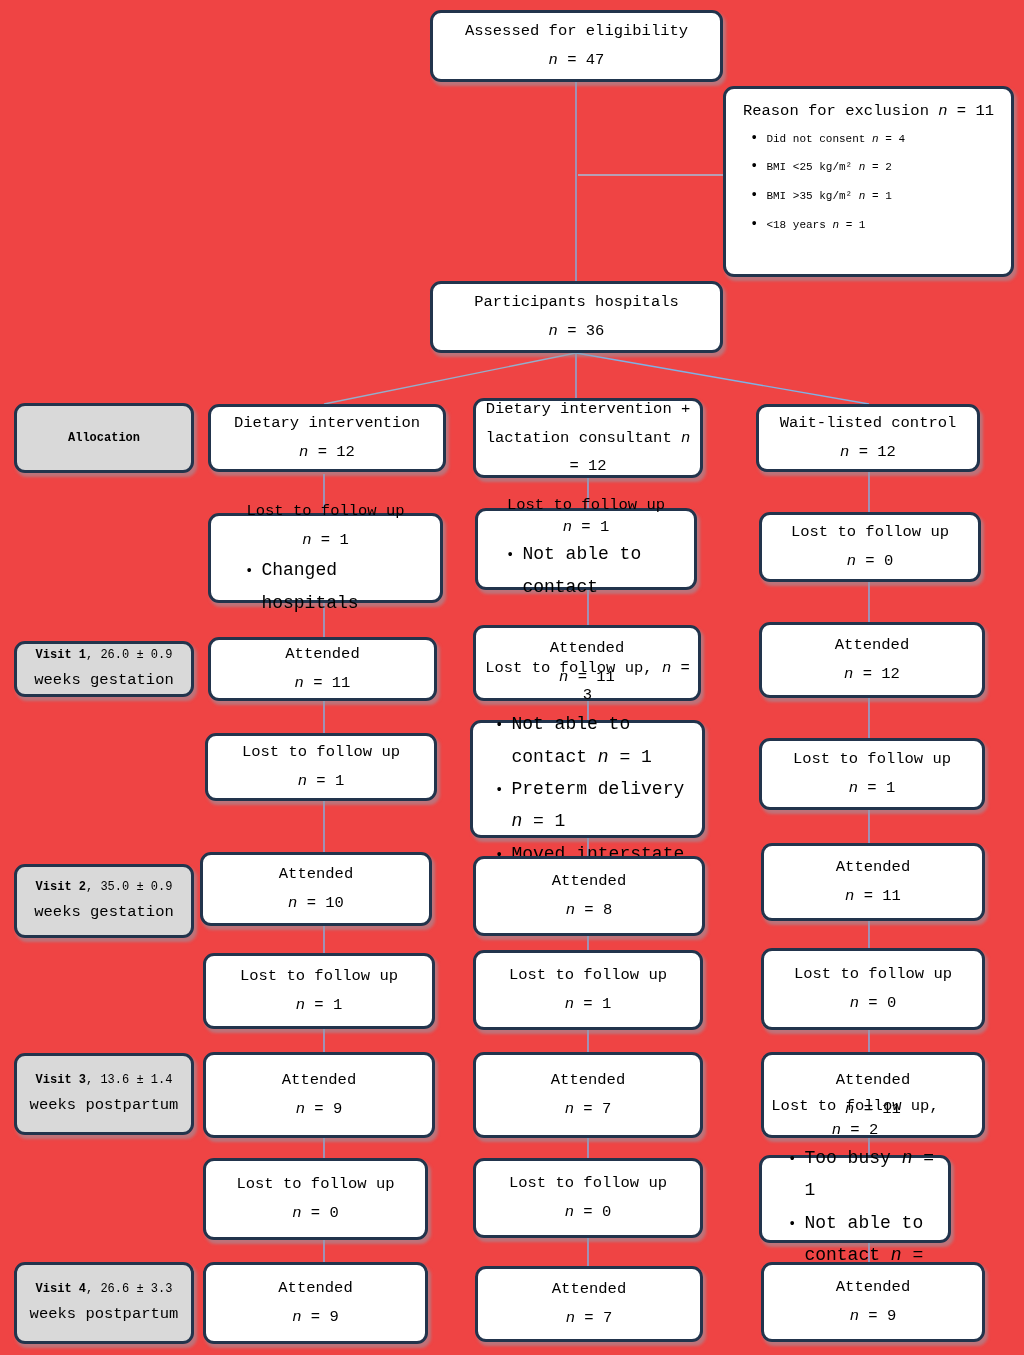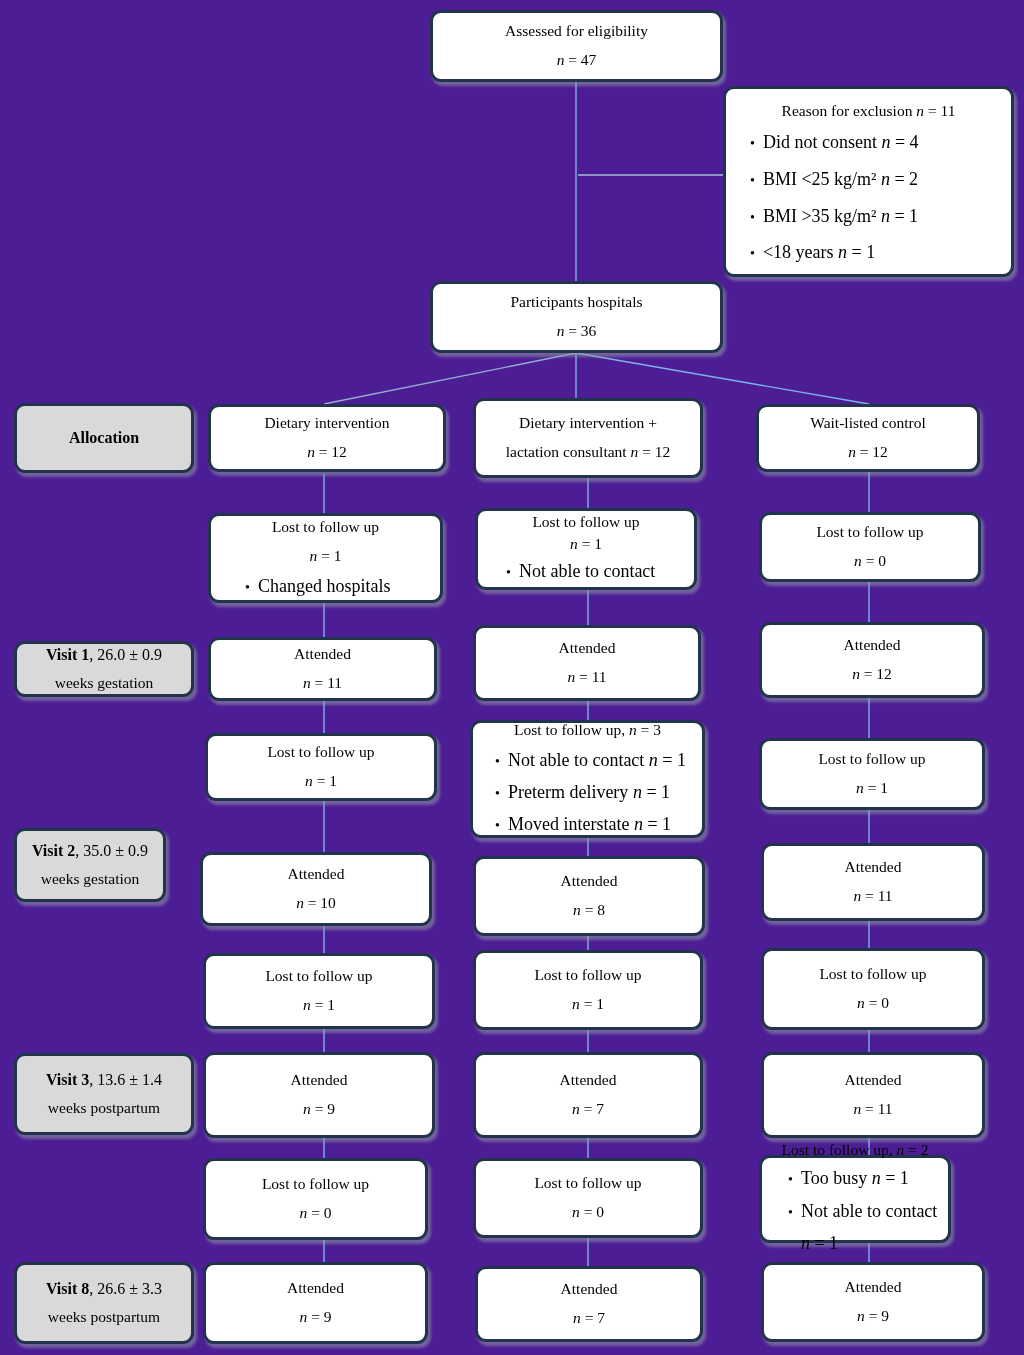--- a/index.html
+++ b/index.html
@@ -1,37 +1,37 @@
 <!DOCTYPE html>
 <html><head>
 <meta charset="utf-8">
 <style>
   * { margin:0; padding:0; box-sizing:border-box; }
   html,body { background:#ffffff; }
   #canvas {
-    position:relative; width:1024px; height:1355px; background:#4c1d95;
-    font-family:Liberation Serif, serif; color:#000;
+    position:relative; width:1024px; height:1355px; background:#ef4444;
+    font-family:Liberation Mono, monospace; color:#000;
     overflow:hidden;
   }
   svg.connectors { position:absolute; left:0; top:0; width:1024px; height:1355px; }
   .box {
     position:absolute; background:#ffffff;
     border:3px solid #22344c; border-radius:11px;
     box-shadow:2.5px 3.5px 3px rgba(148,155,168,.55);
     display:flex; flex-direction:column; justify-content:center; align-items:center;
     text-align:center; font-size:15.5px; padding:3px 8px; line-height:1.85;
   }
   .box.gray { background:#d9d9d9; }
-  .box.gray .lline1 { font-size:16px; }
+  .box.gray .lline1 { font-size:12px; }
   .bt, .bn { line-height:1.85; }
   .bullets { width:100%; text-align:left; padding-left:26px; }
   .bullet { display:flex; align-items:baseline; line-height:1.8; font-size:18px; }
   .bullet::before { content:"•"; margin-right:8px; font-size:14px; }
   .exclusion-bullets { padding-left:16px; }
-  .exclusion-bullets .bullet { line-height:2.05; font-size:18px; }
+  .exclusion-bullets .bullet { line-height:2.05; font-size:11px; }
   i { font-style:italic; }
   b { font-weight:bold; }
 </style>
 </head>
 <body>
 
 <div id="canvas">
 
   <svg class="connectors" viewBox="0 0 1024 1355" xmlns="http://www.w3.org/2000/svg">
     <g stroke="#7fb2e5" stroke-width="1.4" fill="none">
@@ -103,32 +103,32 @@
 
   <div class="box gray" style="left:14px;top:403px;width:180px;height:70px">
     <div class="lline1"><b>Allocation</b></div>
   </div>
 
   <div class="box gray" style="left:14px;top:641px;width:180px;height:56px">
     <div class="lline1"><b>Visit 1</b><span>, 26.0 ± 0.9</span></div>
     <div>weeks gestation</div>
   </div>
 
-  <div class="box gray" style="left:14px;top:828px;width:152px;height:74px">
+  <div class="box gray" style="left:14px;top:864px;width:180px;height:74px">
     <div class="lline1"><b>Visit 2</b><span>, 35.0 ± 0.9</span></div>
     <div>weeks gestation</div>
   </div>
 
   <div class="box gray" style="left:14px;top:1053px;width:180px;height:82px">
     <div class="lline1"><b>Visit 3</b><span>, 13.6 ± 1.4</span></div>
     <div>weeks postpartum</div>
   </div>
 
   <div class="box gray" style="left:14px;top:1262px;width:180px;height:82px">
-    <div class="lline1"><b>Visit 8</b><span>, 26.6 ± 3.3</span></div>
+    <div class="lline1"><b>Visit 4</b><span>, 26.6 ± 3.3</span></div>
     <div>weeks postpartum</div>
   </div>
 
   <div class="box" style="left:208px;top:404px;width:238px;height:68px">
     <div class="bt">Dietary intervention</div>
     <div class="bn"><i>n</i> = 12</div>
   </div>
   <div class="box" style="left:208px;top:513px;width:235px;height:90px">
     <div class="bt">Lost to follow up</div>
     <div class="bn"><i>n</i> = 1</div>

